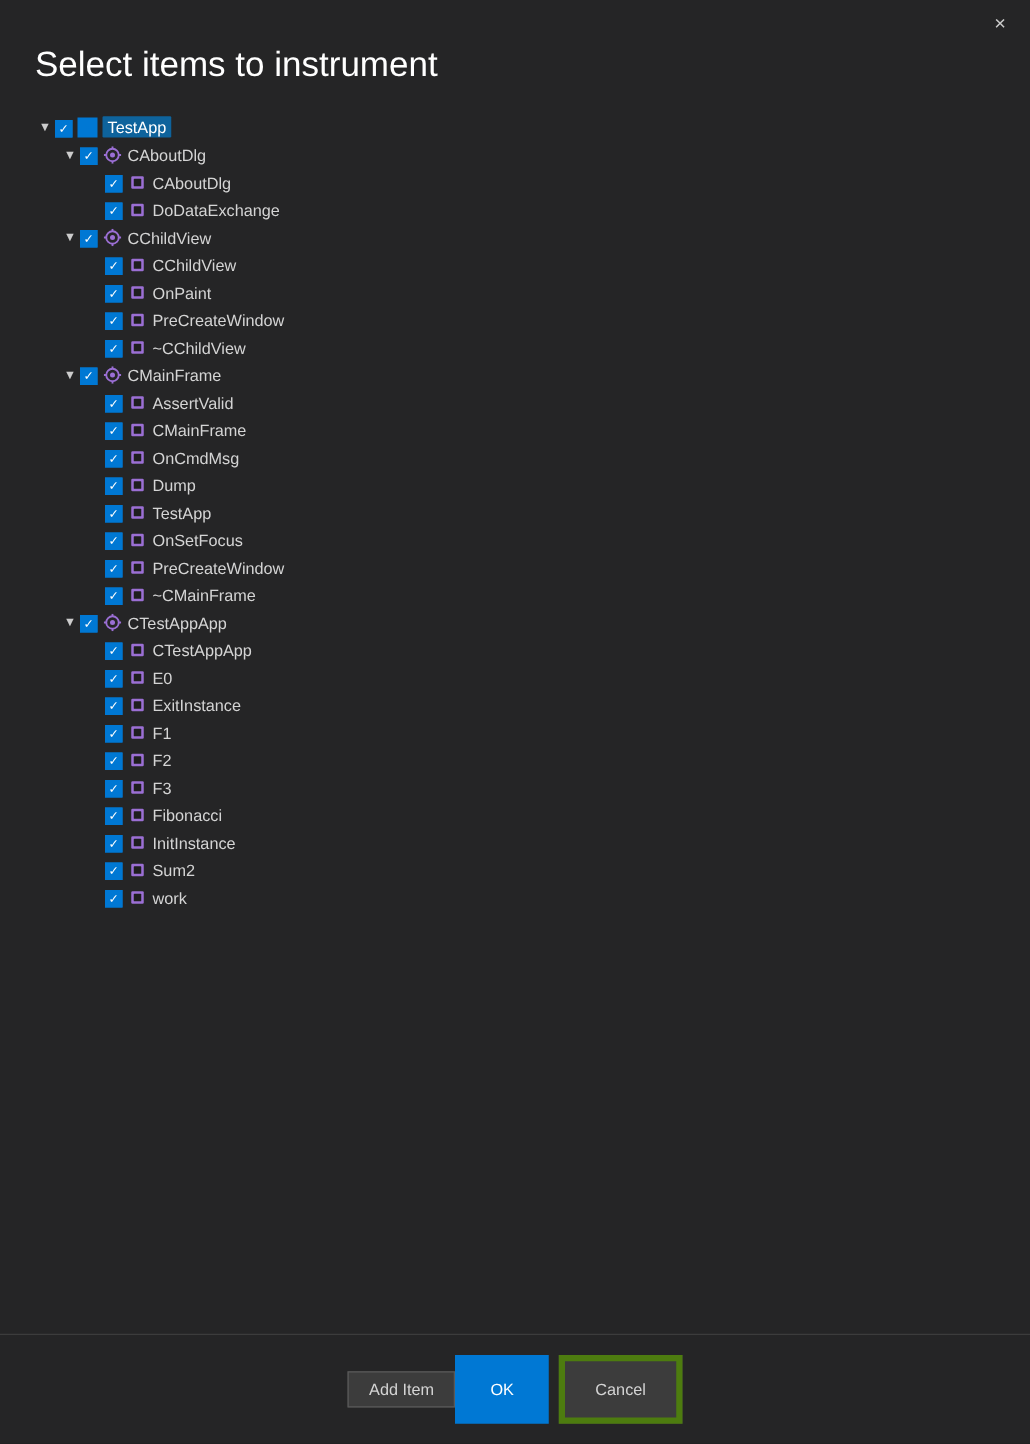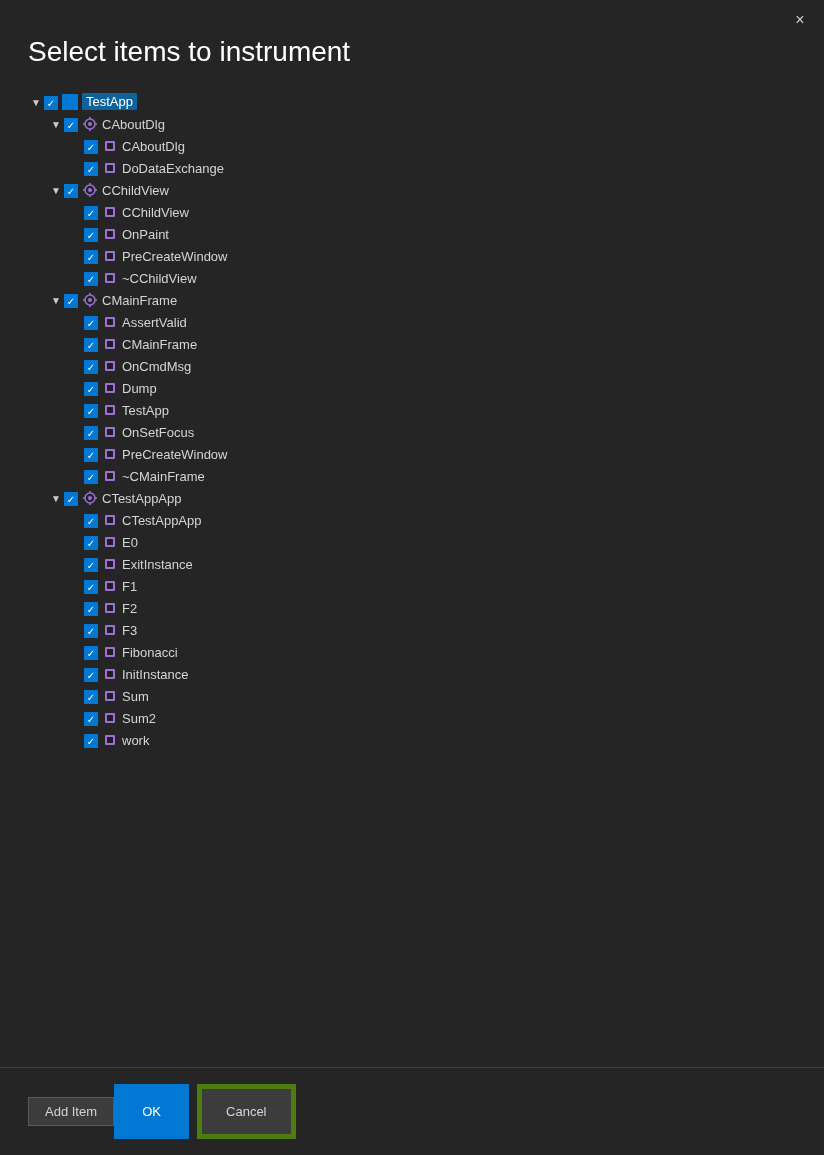--- a/index.html
+++ b/index.html
@@ -140,21 +140,21 @@
       background: #0e639c;
       color: #ffffff;
       padding: 1px 4px;
       border-radius: 1px;
     }
 
     .bottom-bar {
       padding: 16px 28px;
       display: flex;
       align-items: center;
-      justify-content: flex-start;
+      justify-content: center;
       border-top: 1px solid #3c3c3c;
     }
     .add-item-btn {
       background: #3c3c3c;
       border: 1px solid #5a5a5a;
       color: #d4d4d4;
       padding: 6px 16px;
       cursor: pointer;
       font-size: 13px;
       font-family: 'Segoe UI', Arial, sans-serif;
@@ -521,31 +521,20 @@
     </div>
     <div class="tree-item indent-3">
       <span class="expand-arrow empty"></span>
       <span class="checkbox checked"></span>
       <span class="item-icon icon-method">
         <svg class="svg-icon" viewBox="0 0 14 14">
             <rect x="2" y="2" width="10" height="10" rx="1" fill="#9b6fd4"></rect>
             <rect x="4" y="4" width="6" height="6" rx="0.5" fill="#1e1e1e"></rect>
           </svg>
       </span>
-      <span class="item-label">Sum</span>
-    </div>
-    <div class="tree-item indent-3">
-      <span class="expand-arrow empty"></span>
-      <span class="checkbox checked"></span>
-      <span class="item-icon icon-method">
-        <svg class="svg-icon" viewBox="0 0 14 14">
-            <rect x="2" y="2" width="10" height="10" rx="1" fill="#9b6fd4"></rect>
-            <rect x="4" y="4" width="6" height="6" rx="0.5" fill="#1e1e1e"></rect>
-          </svg>
-      </span>
       <span class="item-label">Sum2</span>
     </div>
     <div class="tree-item indent-3">
       <span class="expand-arrow empty"></span>
       <span class="checkbox checked"></span>
       <span class="item-icon icon-method">
         <svg class="svg-icon" viewBox="0 0 14 14">
             <rect x="2" y="2" width="10" height="10" rx="1" fill="#9b6fd4"></rect>
             <rect x="4" y="4" width="6" height="6" rx="0.5" fill="#1e1e1e"></rect>
           </svg>

